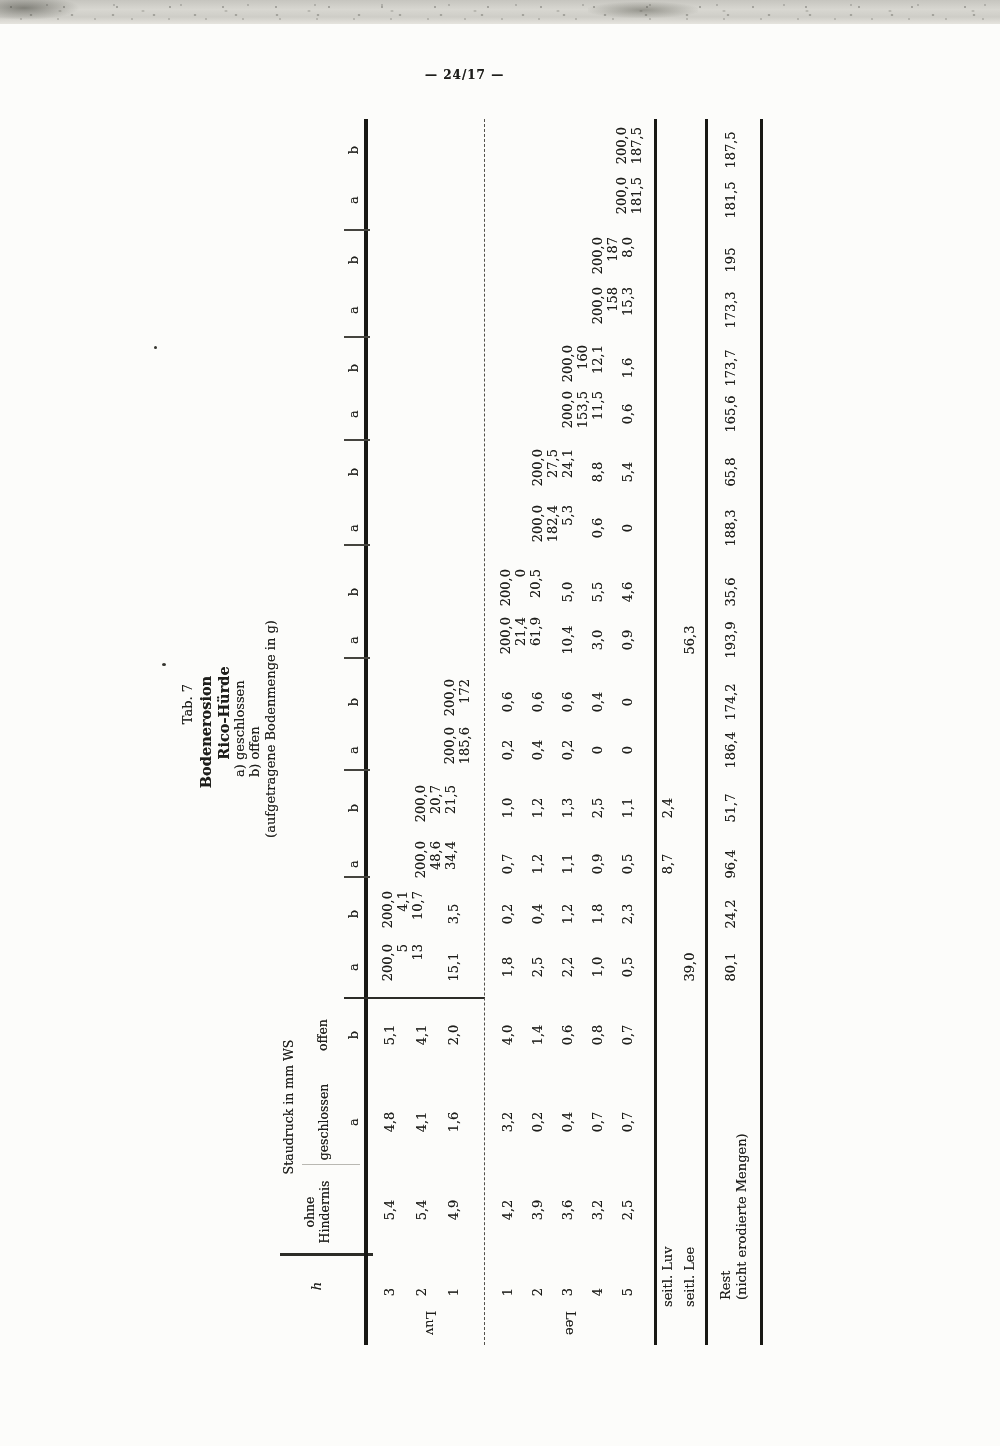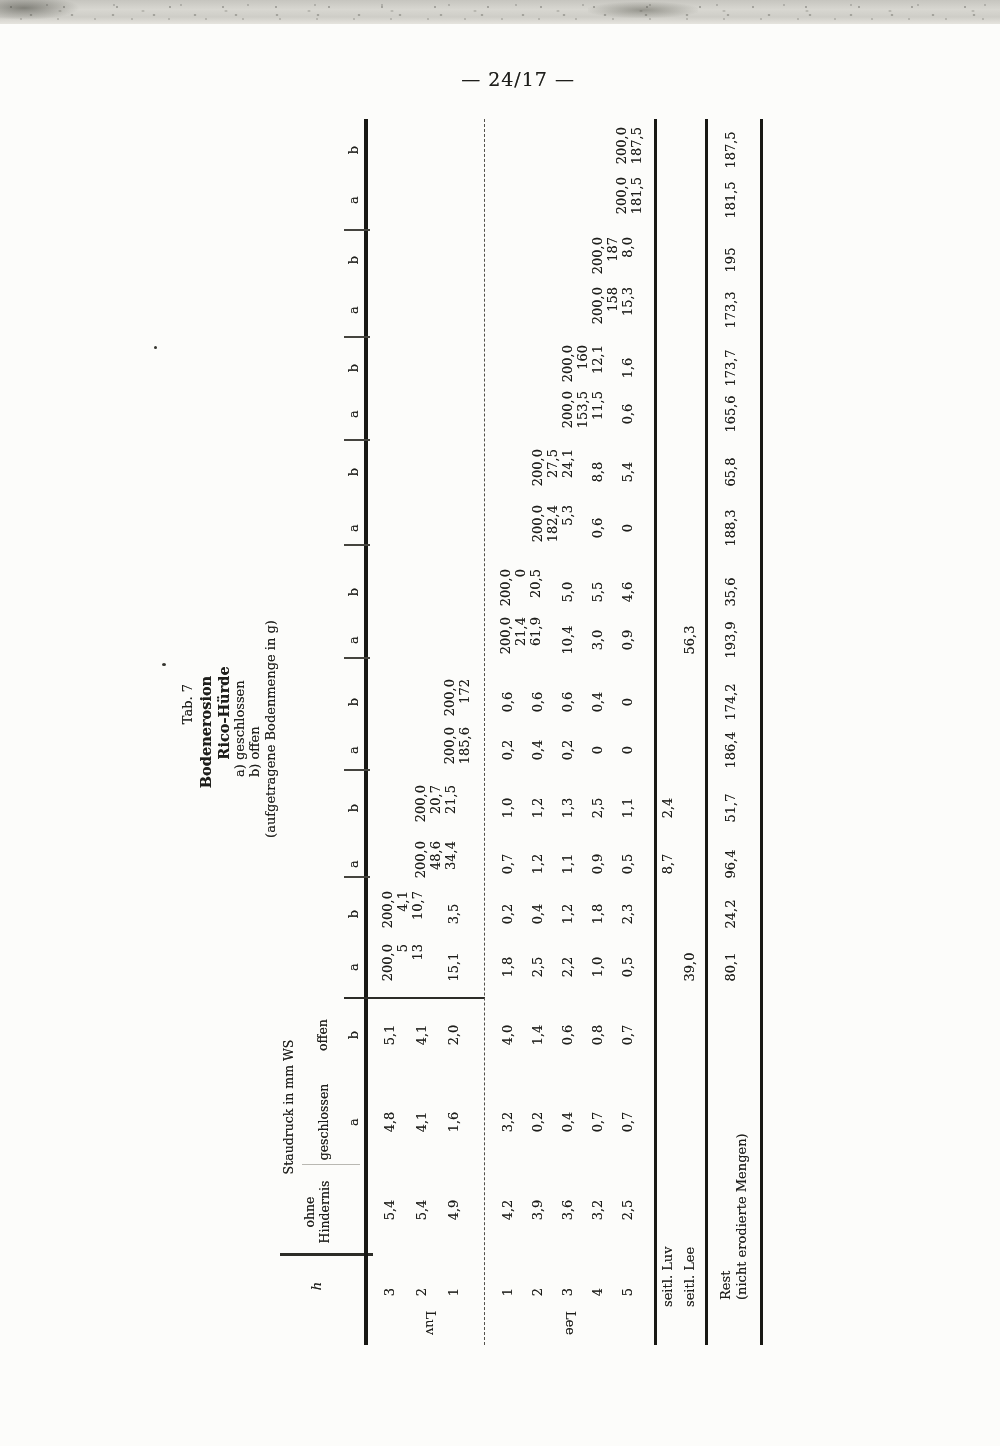--- a/index.html
+++ b/index.html
@@ -26,21 +26,21 @@
   }
   .scan-blob1 { position:absolute; top:0; left:0; width:80px; height:20px;
     background:radial-gradient(ellipse at 30% 40%, rgba(60,60,52,.55), transparent 70%); }
   .scan-blob2 { position:absolute; top:2px; left:588px; width:110px; height:16px;
     background:radial-gradient(ellipse at 50% 50%, rgba(70,70,60,.45), transparent 75%); }
   .speck { position:absolute; background:#34342e; border-radius:50%; }
 
   
   .pagenum {
     position:absolute; left:425px; top:68px; width:150px;
-    text-align:right; font-size:19px; font-weight:normal; letter-spacing:1px;
+    text-align:left; font-size:12px; font-weight:bold; letter-spacing:1px;
   }
 
   
   .rot {
     position:absolute; left:140px; top:1350px; width:1235px; height:660px;
     transform:rotate(-90deg); transform-origin:0 0;
   }
   .t { position:absolute; white-space:nowrap; font-size:13px; line-height:14px;
        transform:translate(0,-50%); }
   .c { transform:translate(-50%,-50%); text-align:center; }

